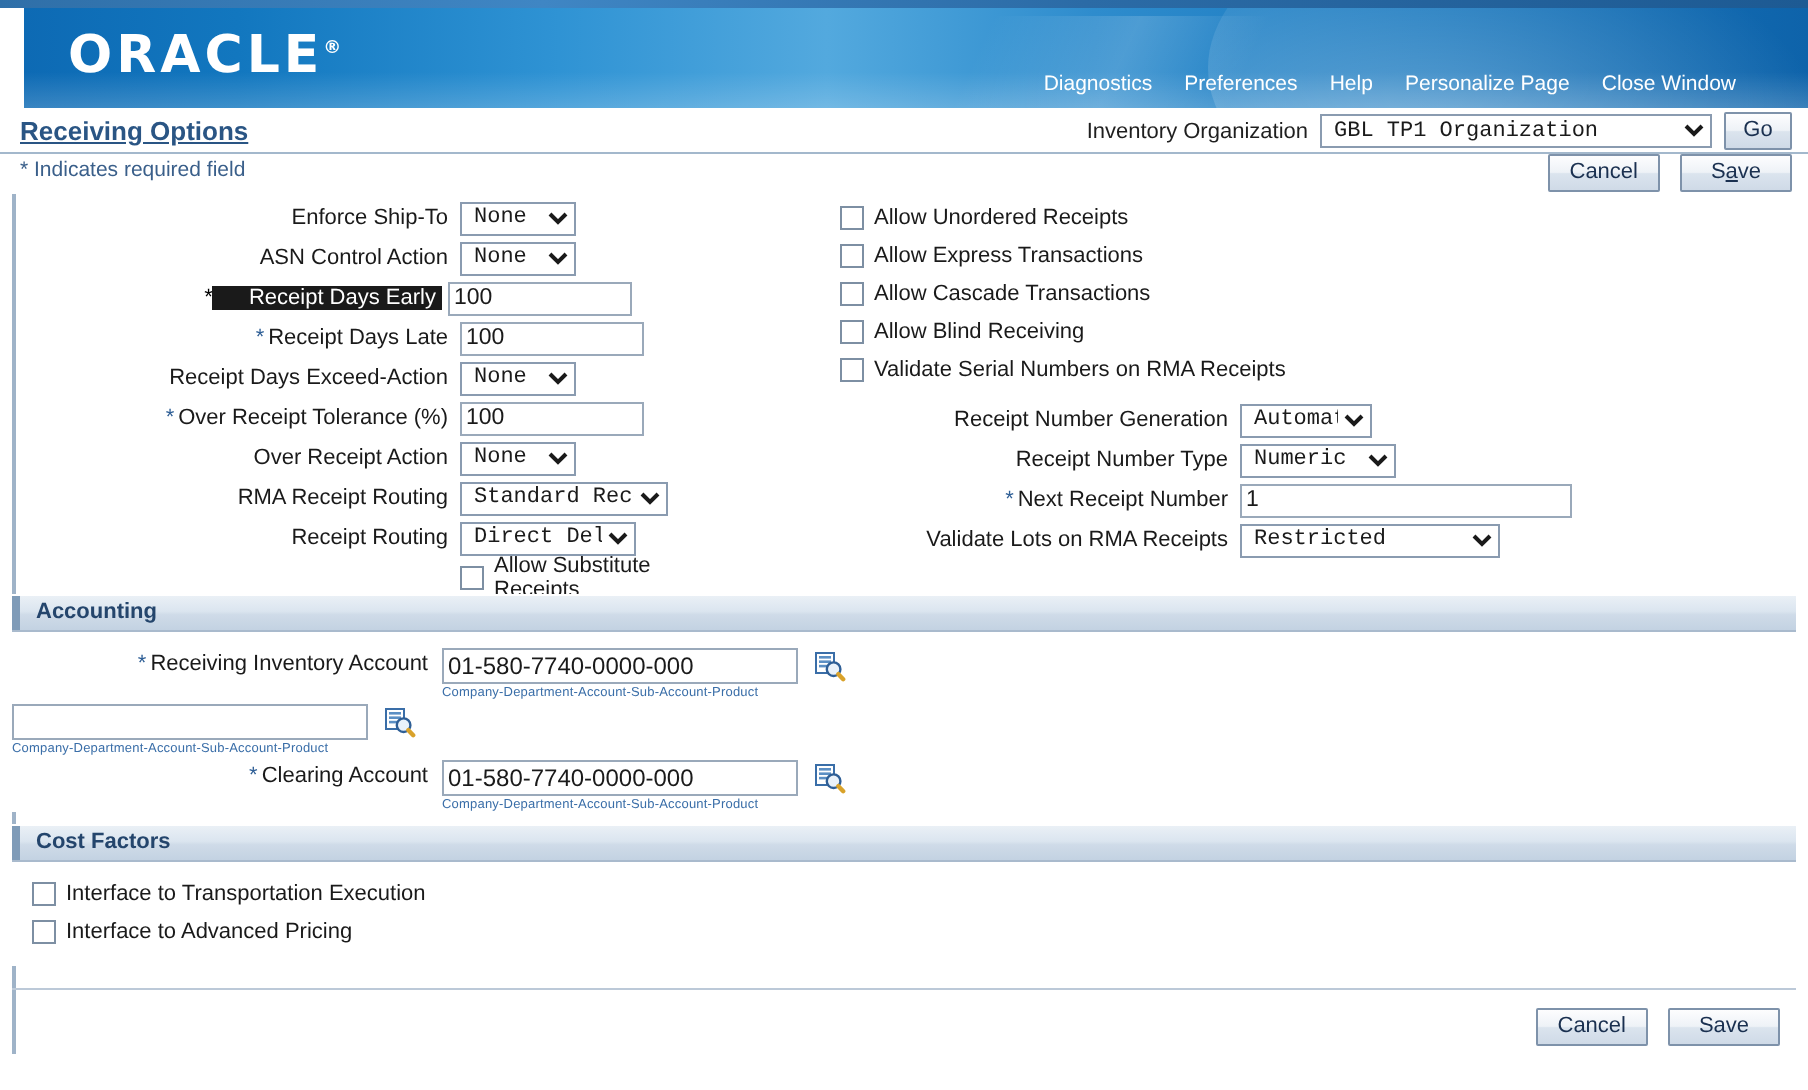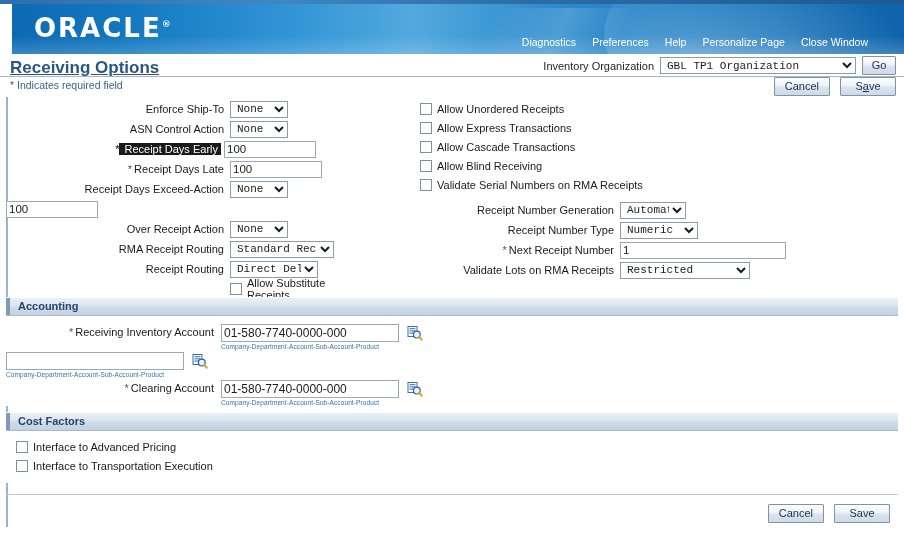--- a/index.html
+++ b/index.html
@@ -83,21 +83,21 @@
   
   .page-bar {
     position: relative;
     height: 22px;
     border-bottom: 1px solid #a3b8cc;
     background: #ffffff;
   }
   .page-title {
     position: absolute;
     left: 10px; top: 4px;
-    font-size: 17px;
+    font-size: 13px;
     font-weight: bold;
     color: #2a5584;
     text-decoration: underline;
   }
   .org-area {
     position: absolute;
     right: 8px; top: 2px;
     display: flex;
     align-items: center;
     gap: 6px;
@@ -194,21 +194,21 @@
     color: #1a1a1a;
     padding-right: 6px;
     white-space: nowrap;
   }
   .col-left .flabel  { width: 218px; }
   .col-right .flabel { width: 208px; }
   .flabel .star { color: #2f5f96; margin-right: 2px; }
   .flabel.selected {
     background: #1a1a1a;
     color: #ffffff;
-    padding-left: 5px;
+    padding-left: 18px;
     padding-right: 3px;
     margin-right: 3px;
     width: auto;
   }
   .lbl-wrap-sel {
     width: 218px;
     display: flex;
     justify-content: flex-end;
     align-items: center;
   }
@@ -389,20 +389,21 @@
       </div>
 
       <div class="frow">
         <div class="flabel">Receipt Days Exceed-Action</div>
         <select class="ebs-select" style="width:58px;">
           <option>None</option>
         </select>
       </div>
 
       <div class="frow">
+        <div class="flabel"><span class="star">*</span><span>Over Receipt Tolerance (%)</span></div>
         <input class="ebs-text" style="width: 86px;" type="text" value="100">
       </div>
 
       <div class="frow">
         <div class="flabel">Over Receipt Action</div>
         <select class="ebs-select" style="width:58px;">
           <option>None</option>
         </select>
       </div>
 
@@ -540,25 +541,25 @@
     </div>
   </div>
 
   <div class="section">
     <div class="section-head">
       <div class="section-title">Cost Factors</div>
     </div>
     <div class="section-body" style="padding-top:6px;padding-bottom:8px;">
       <div class="cbrow" style="padding-left:10px;">
         <span class="cb"></span>
+        <span class="cbtext">Interface to Transportation Execution</span>
+      </div>
+      <div class="cbrow" style="padding-left:10px;">
+        <span class="cb"></span>
         <span class="cbtext">Interface to Advanced Pricing</span>
-      </div>
-      <div class="cbrow" style="padding-left:10px;">
-        <span class="cb"></span>
-        <span class="cbtext">Interface to Transportation Execution</span>
       </div>
     </div>
   </div>
 
   <div class="bottom-rule"></div>
   <div class="bottom-actions">
     <button class="ebs-btn wide">Cancel</button>
     <button class="ebs-btn wide">Save</button>
   </div>
 </div>

